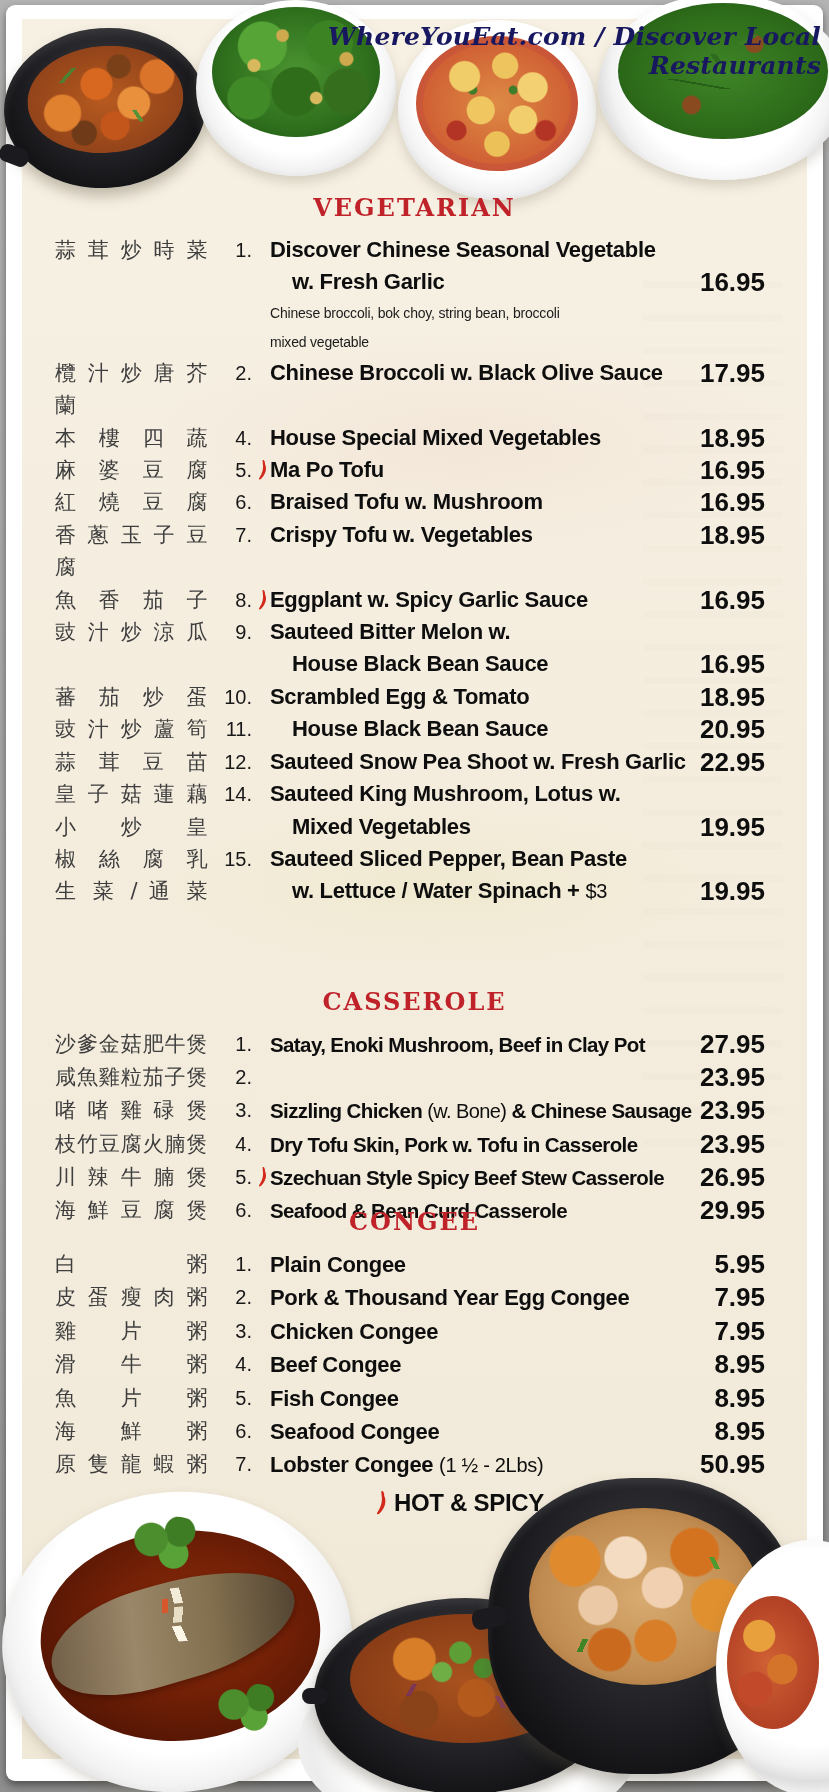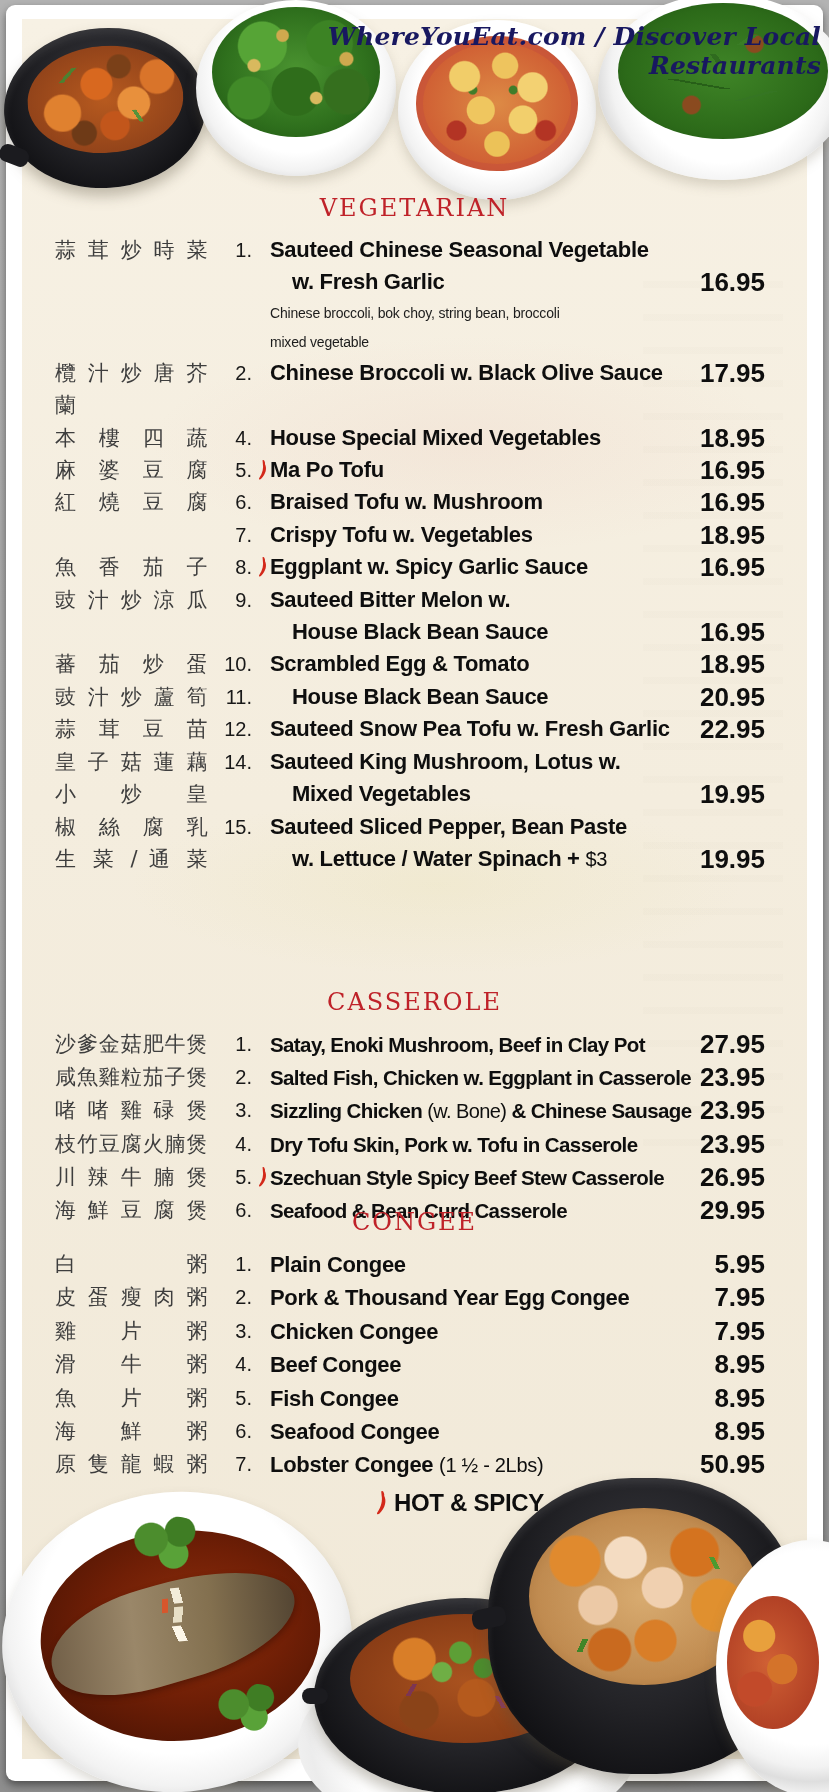--- a/index.html
+++ b/index.html
@@ -15,21 +15,21 @@
   .tint2{position:absolute;left:120px;top:790px;width:620px;height:180px;border-radius:50%;
          background:radial-gradient(ellipse,rgba(225,218,150,.18),transparent 70%);}
   .ghost{position:absolute;right:40px;top:250px;width:140px;height:900px;opacity:.5;
          background:repeating-linear-gradient(180deg,transparent 0 26px,rgba(150,140,115,.05) 26px 33px);}
 
   
   .watermark{position:absolute;top:22px;right:8px;width:600px;text-align:right;
              font-family:"DejaVu Serif",serif;font-style:italic;font-weight:700;
              font-size:25px;color:#181860;letter-spacing:.2px;z-index:40;}
   .section{position:absolute;left:0;width:829px;z-index:20;}
-  .sec-title{text-align:center;font-family:"DejaVu Serif",serif;font-weight:400;
+  .sec-title{text-align:center;font-family:"DejaVu Serif",serif;font-weight:700;
              font-size:34px;line-height:40px;color:#bf2229;letter-spacing:2px;
              text-transform:lowercase;font-variant:small-caps;margin-bottom:10px;}
   #sec-veg{top:184px;}
   #sec-cas{top:978px;}
   #sec-con{top:1198px;}
 
   
   .row{display:grid;grid-template-columns:55px 152px 45px 1fr 64px;align-items:start;}
   .zh{grid-column:2;}
   .zh-line{font-family:"DejaVu Sans","Liberation Sans",sans-serif;font-size:21px;
@@ -236,21 +236,21 @@
 
   <div class="section" id="sec-veg">
     <div class="sec-title">VEGETARIAN</div>
     <div class="rows">
         <div class="row">
           <div class="zh">
             <div class="zh-line">蒜 茸 炒 時 菜</div>
           </div>
           <div class="num"><span class="num-text">1.</span></div>
           <div class="body">
-            <div class="nline"><span><span>Sauteed Chinese Seasonal Vegetable</span></span></div>
+            <div class="nline"><span><span>Discover Chinese Seasonal Vegetable</span></span></div>
             <div class="nline"><span class="indented"><span>w. Fresh Garlic</span></span><span class="price">16.95</span></div>
             <div class="dline">Chinese broccoli, bok choy, string bean, broccoli</div>
             <div class="dline">mixed vegetable</div>
           </div>
         </div>
         <div class="row">
           <div class="zh">
             <div class="zh-line">欖 汁 炒 唐 芥 蘭</div>
           </div>
           <div class="num"><span class="num-text">2.</span></div>
@@ -281,20 +281,23 @@
         <div class="row">
           <div class="zh">
             <div class="zh-line">紅 燒 豆 腐</div>
           </div>
           <div class="num"><span class="num-text">6.</span></div>
           <div class="body">
             <div class="nline"><span><span>Braised Tofu w. Mushroom</span></span><span class="price">16.95</span></div>
           </div>
         </div>
         <div class="row">
+          <div class="zh">
+            <div class="zh-line">香 蔥 玉 子 豆 腐</div>
+          </div>
           <div class="num"><span class="num-text">7.</span></div>
           <div class="body">
             <div class="nline"><span><span>Crispy Tofu w. Vegetables</span></span><span class="price">18.95</span></div>
           </div>
         </div>
         <div class="row">
           <div class="zh">
             <div class="zh-line">魚 香 茄 子</div>
           </div>
           <div class="num"><span class="num-text">8.</span><svg class="chili" viewBox="0 0 16 24">
@@ -331,21 +334,21 @@
           <div class="body">
             <div class="nline"><span class="indented"><span>House Black Bean Sauce</span></span><span class="price">20.95</span></div>
           </div>
         </div>
         <div class="row">
           <div class="zh">
             <div class="zh-line">蒜 茸 豆 苗</div>
           </div>
           <div class="num"><span class="num-text">12.</span></div>
           <div class="body">
-            <div class="nline"><span><span>Sauteed Snow Pea Tofu w. Fresh Garlic</span></span><span class="price">22.95</span></div>
+            <div class="nline"><span><span>Sauteed Snow Pea Shoot w. Fresh Garlic</span></span><span class="price">22.95</span></div>
           </div>
         </div>
         <div class="row">
           <div class="zh">
             <div class="zh-line">皇 子 菇 蓮 藕</div>
             <div class="zh-line">小 炒 皇</div>
           </div>
           <div class="num"><span class="num-text">14.</span></div>
           <div class="body">
             <div class="nline"><span><span>Sauteed King Mushroom, Lotus w.</span></span></div>
@@ -376,21 +379,21 @@
           <div class="body">
             <div class="nline"><span><span>Satay, Enoki Mushroom, Beef in Clay Pot</span></span><span class="price">27.95</span></div>
           </div>
         </div>
         <div class="row">
           <div class="zh">
             <div class="zh-line">咸魚雞粒茄子煲</div>
           </div>
           <div class="num"><span class="num-text">2.</span></div>
           <div class="body">
-            <div class="nline"><span><span>Salted Fish, Chicken w. Eggplant in Casserole</span></span><span class="price">23.95</span></div>
+            <div class="nline"><span class="price">23.95</span></div>
           </div>
         </div>
         <div class="row">
           <div class="zh">
             <div class="zh-line">啫 啫 雞 碌 煲</div>
           </div>
           <div class="num"><span class="num-text">3.</span></div>
           <div class="body">
             <div class="nline"><span><span>Sizzling Chicken </span><span class="part-light">(w. Bone)</span><span> &amp; Chinese Sausage</span></span><span class="price">23.95</span></div>
           </div>

